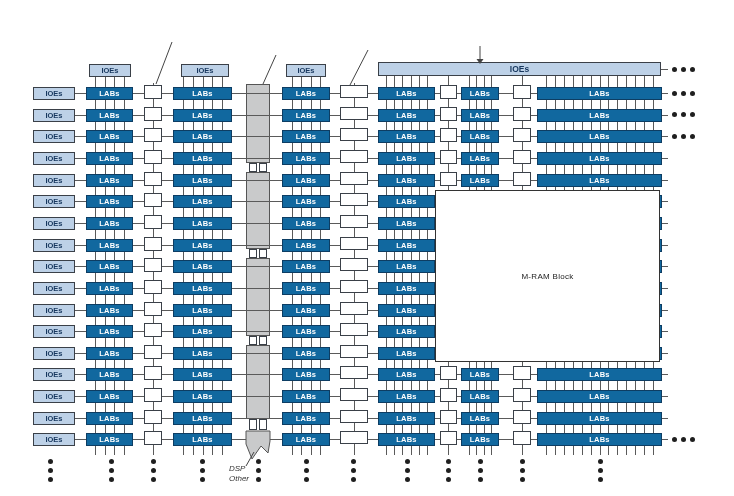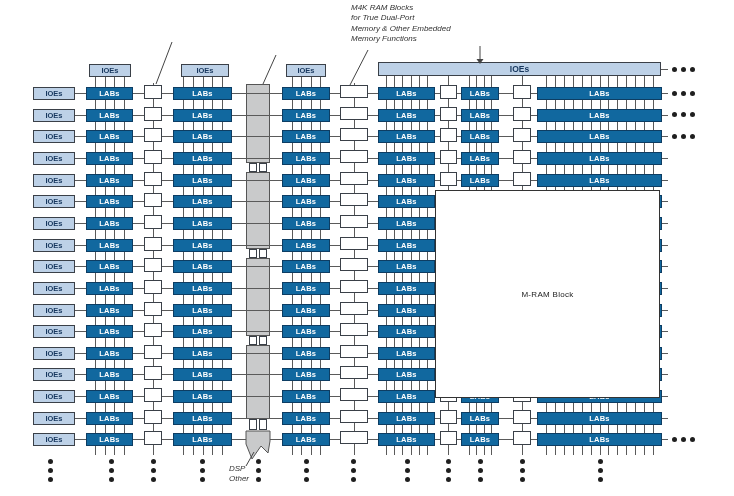--- a/index.html
+++ b/index.html
@@ -521,21 +521,21 @@
     </div>
     <div class="blk ioe" style="left: 181px; top: 64px; width: 48px; height: 13px; background: rgb(189, 209, 231); color: rgb(23, 55, 94);">
       <span>IOEs</span>
     </div>
     <div class="blk ioe" style="left: 286px; top: 64px; width: 40px; height: 13px; background: rgb(189, 209, 231); color: rgb(23, 55, 94);">
       <span>IOEs</span>
     </div>
     <div class="blk bar-label" style="left: 378px; top: 62px; width: 283px; height: 14px; background: rgb(189, 209, 231); color: rgb(23, 55, 94);">
       <span>IOEs</span>
     </div>
-    <div class="blk" style="left: 435px; top: 190px; width: 225px; height: 208px; background: rgb(255, 255, 255); border-color: rgb(51, 51, 51);">
+    <div class="blk" style="left: 435px; top: 190px; width: 225px; height: 172px; background: rgb(255, 255, 255); border-color: rgb(51, 51, 51);">
       <span class="mram-label">M-RAM Block</span>
     </div>
     <div class="dot" style="left: 672px; top: 66.5px; width: 5px; height: 5px; background: rgb(31, 31, 31);"></div>
     <div class="dot" style="left: 681px; top: 66.5px; width: 5px; height: 5px; background: rgb(31, 31, 31);"></div>
     <div class="dot" style="left: 690px; top: 66.5px; width: 5px; height: 5px; background: rgb(31, 31, 31);"></div>
     <div class="dot" style="left: 672px; top: 90.5px; width: 5px; height: 5px; background: rgb(31, 31, 31);"></div>
     <div class="dot" style="left: 681px; top: 90.5px; width: 5px; height: 5px; background: rgb(31, 31, 31);"></div>
     <div class="dot" style="left: 690px; top: 90.5px; width: 5px; height: 5px; background: rgb(31, 31, 31);"></div>
     <div class="dot" style="left: 672px; top: 112px; width: 5px; height: 5px; background: rgb(31, 31, 31);"></div>
     <div class="dot" style="left: 681px; top: 112px; width: 5px; height: 5px; background: rgb(31, 31, 31);"></div>
@@ -584,19 +584,15 @@
     <div class="dot" style="left: 597.5px; top: 477px; width: 5px; height: 5px; background: rgb(31, 31, 31);"></div>
     <svg class="overlay" width="734" height="496">
       <polygon points="246,431 270,431 270,441 268,453 261,446 252,459 246,444" fill="#c9cacb" stroke="#555"></polygon>
       <line x1="172" y1="42" x2="156" y2="84" stroke="#444" stroke-width="1"></line>
       <line x1="276" y1="55" x2="263" y2="84" stroke="#444" stroke-width="1"></line>
       <line x1="368" y1="50" x2="350" y2="85" stroke="#444" stroke-width="1"></line>
       <line x1="480" y1="46" x2="480" y2="59" stroke="#444" stroke-width="1"></line>
       <polygon points="476.5,59 483.5,59 480,64" fill="#444"></polygon>
       <line x1="246" y1="466" x2="254" y2="452" stroke="#444" stroke-width="1"></line>
     </svg>
-    <div class="ann" style="left: 351px; top: 3px; color: rgb(51, 51, 51);">M4K RAM Blocks
-for True Dual-Port
-Memory &amp; Other Embedded
-Memory Functions</div>
     <div class="ann" style="left: 229px; top: 464px; color: rgb(51, 51, 51);">DSP
 Other</div>
   </div>
 
 </body></html>

